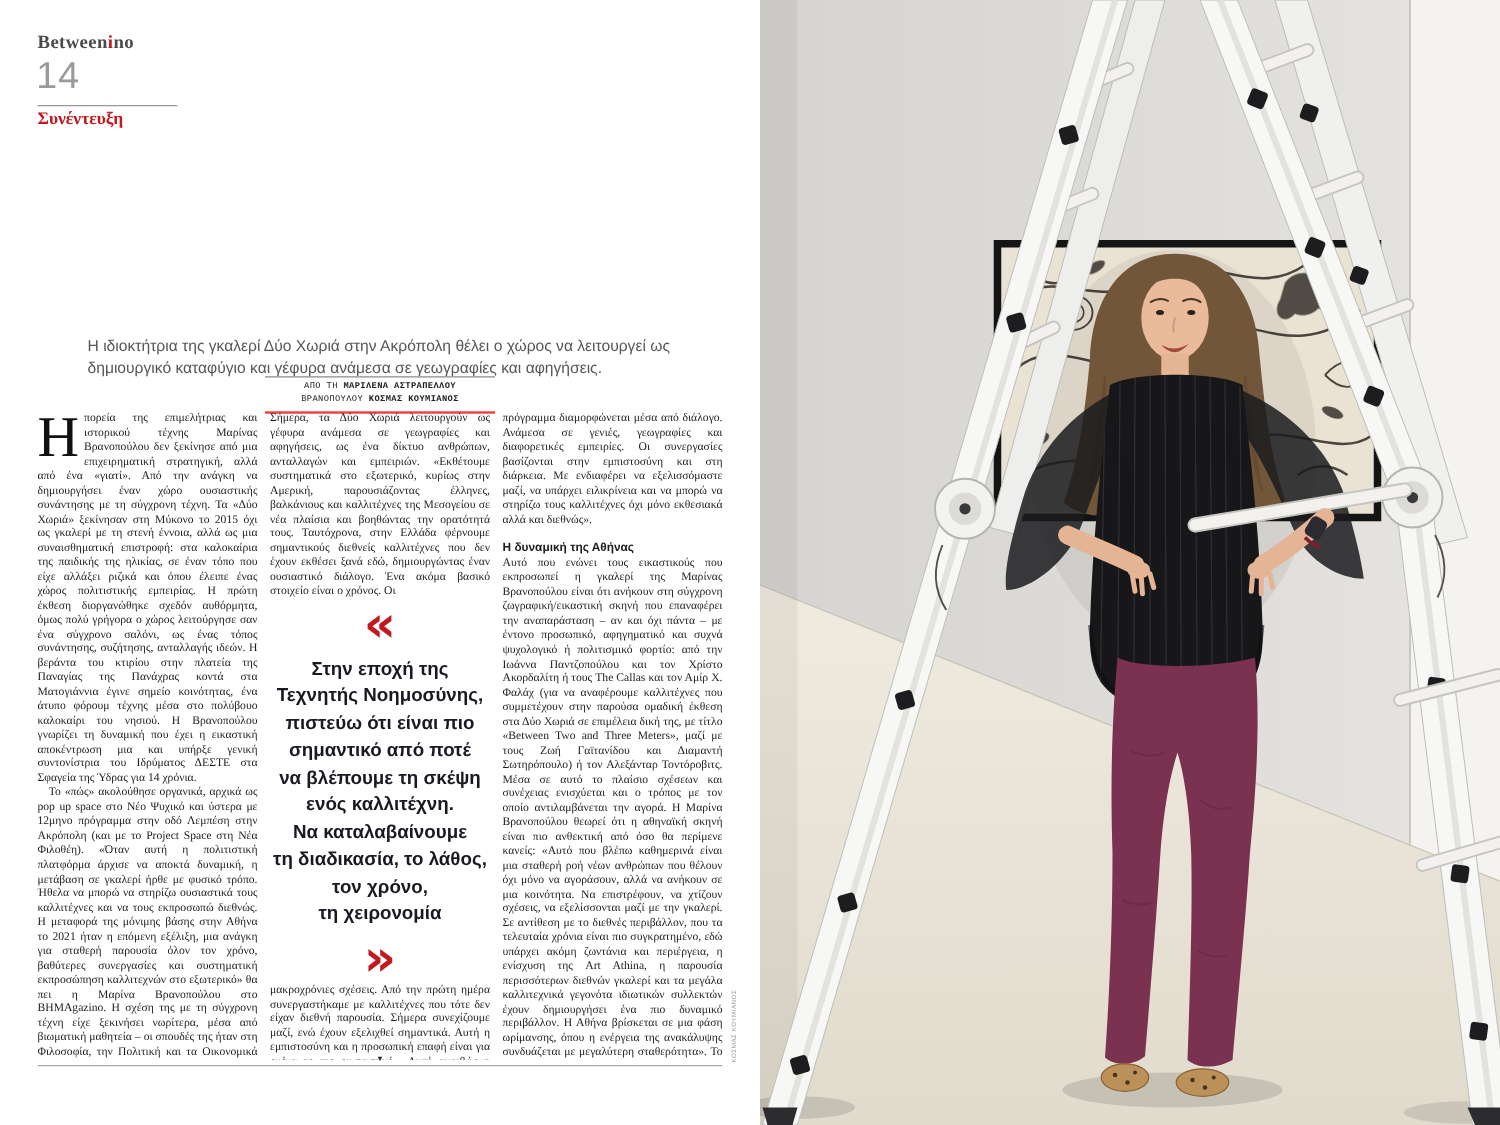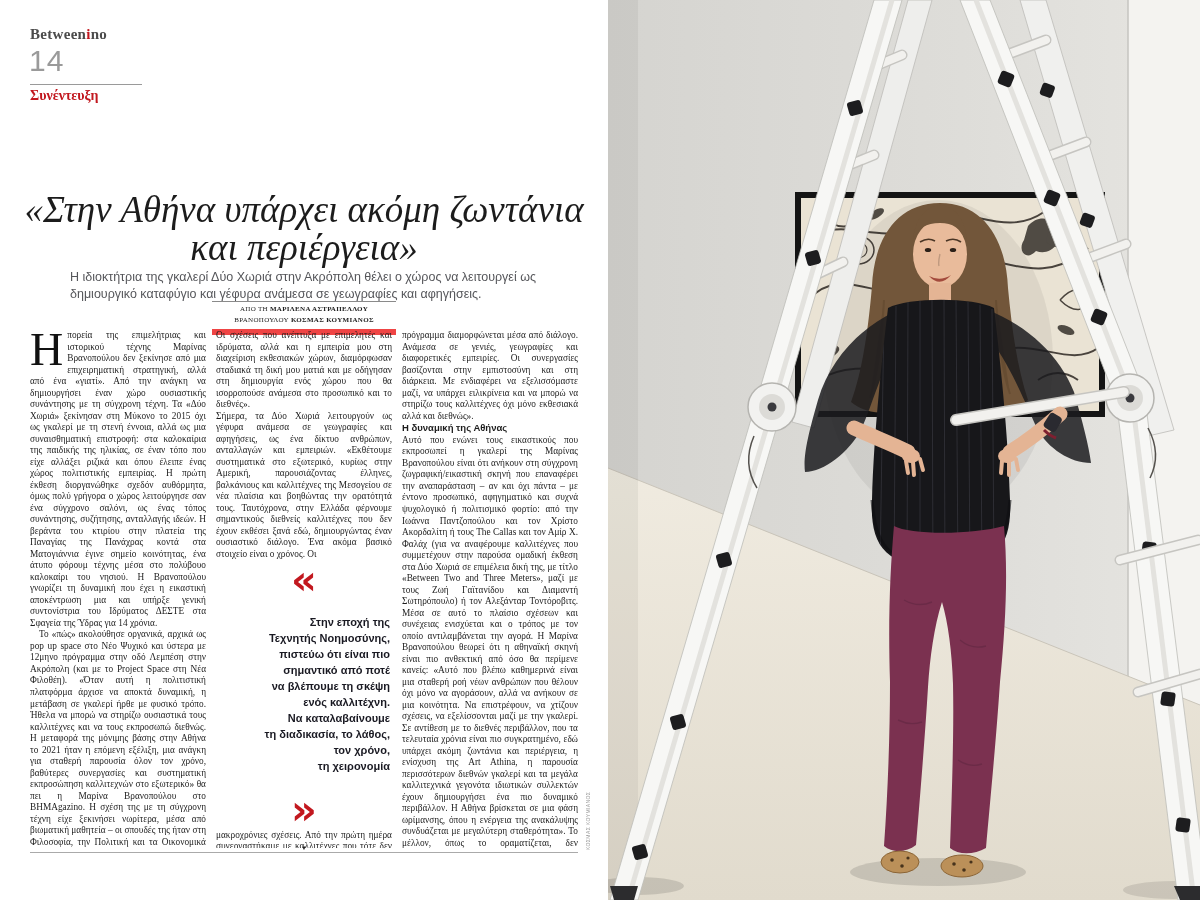--- a/index.html
+++ b/index.html
@@ -14,38 +14,38 @@
   .page-num-rule{position:absolute;left:30px;top:84px;width:112px;height:1px;background:#9a9a9a;}
   .section-label{position:absolute;left:30px;top:88px;font-size:14px;font-weight:bold;color:#c2181f;}
   
   .headline{position:absolute;left:14px;top:131px;width:580px;text-align:center;font-size:55px;
             font-weight:bold;color:#0e0e0e;line-height:1;letter-spacing:-.5px;}
   .subhead{position:absolute;left:14px;top:191px;width:580px;text-align:center;font-style:italic;
            font-size:37px;line-height:1.04;color:#1c1c1c;}
   .dek{position:absolute;left:70px;top:269px;width:468px;text-align:left;
        font-family:"Liberation Sans",sans-serif;font-size:12.5px;color:#55565a;line-height:1.32;}
   .byline{position:absolute;left:212px;top:301px;width:184px;text-align:center;font-size:7px;
-          color:#222;letter-spacing:.3px;border-top:1px solid #8a8a8a;border-bottom:6px solid #ef4444;
-          padding:2px 0 3px;line-height:1.55;}
+          color:#222;letter-spacing:.3px;border-top:1px solid #8a8a8a;border-bottom:2px solid #ef4444;
+          padding:2px 0 3px;line-height:1.55;font-family:Liberation Mono, monospace;}
   .byline b{font-weight:bold;}
   
   .columns{position:absolute;left:30px;top:330px;width:548px;height:518px;display:grid;
            grid-template-columns:1fr 1fr 1fr;column-gap:10px;font-size:9.3px;line-height:1.24;
            text-align:justify;color:#1c1c1c;}
   .col{overflow:hidden;}
   .col p{margin:0;}
   p.indent{text-indent:9px;}
   .dropcap{float:left;font-size:46px;line-height:37px;padding:1px 4px 0 0;color:#111;}
-  .subhead-col{font-family:"Liberation Sans",sans-serif;font-weight:bold;font-size:9.5px;margin:0 0 1px;
+  .subhead-col{font-family:"Liberation Sans",sans-serif;font-weight:bold;font-size:9.5px;margin:11px 0 1px;
                text-align:left;}
   .quote-block{text-align:center;margin:5px 2px;}
   .qmark{display:block;color:#c2181f;font-size:40px;font-weight:bold;line-height:.75;
          font-family:"DejaVu Sans",sans-serif;}
-  .quote-text{font-family:"Liberation Sans",sans-serif;font-weight:bold;font-size:11px;line-height:1.45;
-              color:#191922;white-space:pre-line;margin:20px 0;text-align:right;}
+  .quote-text{font-family:"Liberation Sans",sans-serif;font-weight:bold;font-size:15px;line-height:1.45;
+              color:#191922;white-space:pre-line;margin:10px 0;text-align:center;}
   
   .info-divider{position:absolute;left:30px;top:852px;width:548px;height:1px;background:#aaa;}
   .info-marker{position:absolute;left:30px;top:845px;width:548px;text-align:center;font-size:6px;color:#222;}
   .info-label{position:absolute;left:30px;top:855px;width:548px;text-align:center;font-size:8px;
               font-weight:bold;letter-spacing:.6px;color:#111;font-family:"Liberation Sans",sans-serif;}
   .info-text{position:absolute;left:8px;top:866px;width:592px;text-align:center;font-size:10px;
              font-weight:bold;font-style:italic;color:#222;}
   .vert-credit{position:absolute;left:585px;top:850px;transform:rotate(-90deg);transform-origin:left top;
                font-size:5px;color:#9a9a9a;letter-spacing:.4px;white-space:nowrap;
                font-family:"Liberation Sans",sans-serif;}
@@ -56,35 +56,33 @@
 </head>
 <body>
 
 <div class="sheet">
 
   <div class="masthead-logo"><span>Between</span><span class="accent">i</span><span>no</span></div>
   <div class="page-num">14</div>
   <div class="page-num-rule"></div>
   <div class="section-label">Συνέντευξη</div>
 
-  <div class="subhead">«Στην Αθήνα υπάρχει ακόμη ζωντάνια και περιέργεια»</div>
   <div class="dek">Η ιδιοκτήτρια της γκαλερί Δύο Χωριά στην Ακρόπολη θέλει ο χώρος να λειτουργεί ως δημιουργικό καταφύγιο και γέφυρα ανάμεσα σε γεωγραφίες και αφηγήσεις.</div>
 
   <div class="byline">
     <div><span>ΑΠΟ ΤΗ</span>&nbsp;<b>ΜΑΡΙΛΕΝΑ ΑΣΤΡΑΠΕΛΛΟΥ</b></div>
     <div><span>ΒΡΑΝΟΠΟΥΛΟΥ</span>&nbsp;<b>ΚΟΣΜΑΣ ΚΟΥΜΙΑΝΟΣ</b></div>
   </div>
 
   <div class="columns">
     <div class="col">
       <p><span class="dropcap">Η</span><span>πορεία της επιμελήτριας και ιστορικού τέχνης Μαρίνας Βρανοπούλου δεν ξεκίνησε από μια επιχειρηματική στρατηγική, αλλά από ένα «γιατί». Από την ανάγκη να δημιουργήσει έναν χώρο ουσιαστικής συνάντησης με τη σύγχρονη τέχνη. Τα «Δύο Χωριά» ξεκίνησαν στη Μύκονο το 2015 όχι ως γκαλερί με τη στενή έννοια, αλλά ως μια συναισθηματική επιστροφή: στα καλοκαίρια της παιδικής της ηλικίας, σε έναν τόπο που είχε αλλάξει ριζικά και όπου έλειπε ένας χώρος πολιτιστικής εμπειρίας. Η πρώτη έκθεση διοργανώθηκε σχεδόν αυθόρμητα, όμως πολύ γρήγορα ο χώρος λειτούργησε σαν ένα σύγχρονο σαλόνι, ως ένας τόπος συνάντησης, συζήτησης, ανταλλαγής ιδεών. Η βεράντα του κτιρίου στην πλατεία της Παναγίας της Πανάχρας κοντά στα Ματογιάννια έγινε σημείο κοινότητας, ένα άτυπο φόρουμ τέχνης μέσα στο πολύβουο καλοκαίρι του νησιού. Η Βρανοπούλου γνωρίζει τη δυναμική που έχει η εικαστική αποκέντρωση μια και υπήρξε γενική συντονίστρια του Ιδρύματος ΔΕΣΤΕ στα Σφαγεία της Ύδρας για 14 χρόνια.</span></p>
       <p class="indent">Το «πώς» ακολούθησε οργανικά, αρχικά ως pop up space στο Νέο Ψυχικό και ύστερα με 12μηνο πρόγραμμα στην οδό Λεμπέση στην Ακρόπολη (και με το Project Space στη Νέα Φιλοθέη). «Όταν αυτή η πολιτιστική πλατφόρμα άρχισε να αποκτά δυναμική, η μετάβαση σε γκαλερί ήρθε με φυσικό τρόπο. Ήθελα να μπορώ να στηρίζω ουσιαστικά τους καλλιτέχνες και να τους εκπροσωπώ διεθνώς. Η μεταφορά της μόνιμης βάσης στην Αθήνα το 2021 ήταν η επόμενη εξέλιξη, μια ανάγκη για σταθερή παρουσία όλον τον χρόνο, βαθύτερες συνεργασίες και συστηματική εκπροσώπηση καλλιτεχνών στο εξωτερικό» θα πει η Μαρίνα Βρανοπούλου στο BHMAgazino. Η σχέση της με τη σύγχρονη τέχνη είχε ξεκινήσει νωρίτερα, μέσα από βιωματική μαθητεία – οι σπουδές της ήταν στη Φιλοσοφία, την Πολιτική και τα Οικονομικά στο University College του Λονδίνου (UCL) και ακολούθως στη Μοντέρνα και Σύγχρονη Τέχνη στους Christie's στην ίδια πόλη. «Στα πρώτα μου βήματα εργάστηκα ως βοηθός της Νάντιας Αργυροπούλου στην έκθεση που έκανε στο πλαίσιο της Πάτρας - Πολιτιστικής Πρωτεύουσας της Ευρώπης το 2006, όπου γνώρισα από κοντά περίπου 70 σύγχρονους καλλιτέχνες. Αυτή η εμπειρία ήταν καθοριστική γιατί με έβαλε μέσα στη σκηνή των εικαστικών με έναν τρόπο πρακτικό και καθημερινό, σχεδόν οργανικό, όχι θεωρητικό». Παράλληλα, μέσα από συνεργασίες με ανθρώπους που είχαν έντονη διεθνή παρουσία, όπως ο Νίκος Αλεξίου, που τότε εκπροσωπούσε την Ελλάδα στην Μπιενάλε της Βενετίας, απέκτησε μια πιο βαθιά εικόνα για το πώς λειτουργεί το διεθνές σύστημα της τέχνης: «Κατάλαβα πόσο σημαντική είναι η συνέπεια, ο χρόνος και κυρίως η αφοσίωση σε μια πορεία.</p>
     </div>
     <div class="col">
-      <p>Οι σχέσεις που ανέπτυξα με επιμελητές και ιδρύματα, αλλά και η εμπειρία μου στη διαχείριση εκθεσιακών χώρων, διαμόρφωσαν σταδιακά τη δική μου ματιά και με οδήγησαν στη δημιουργία ενός χώρου που θα ισορροπούσε ανάμεσα στο προσωπικό και το διεθνές».</p>
       <p>Σήμερα, τα Δύο Χωριά λειτουργούν ως γέφυρα ανάμεσα σε γεωγραφίες και αφηγήσεις, ως ένα δίκτυο ανθρώπων, ανταλλαγών και εμπειριών. «Εκθέτουμε συστηματικά στο εξωτερικό, κυρίως στην Αμερική, παρουσιάζοντας έλληνες, βαλκάνιους και καλλιτέχνες της Μεσογείου σε νέα πλαίσια και βοηθώντας την ορατότητά τους. Ταυτόχρονα, στην Ελλάδα φέρνουμε σημαντικούς διεθνείς καλλιτέχνες που δεν έχουν εκθέσει ξανά εδώ, δημιουργώντας έναν ουσιαστικό διάλογο. Ένα ακόμα βασικό στοιχείο είναι ο χρόνος. Οι</p>
       <div class="quote-block">
         <span class="qmark">«</span>
         <div class="quote-text">Στην εποχή της
 Τεχνητής Νοημοσύνης,
 πιστεύω ότι είναι πιο
 σημαντικό από ποτέ
 να βλέπουμε τη σκέψη
 ενός καλλιτέχνη.
 Να καταλαβαίνουμε

